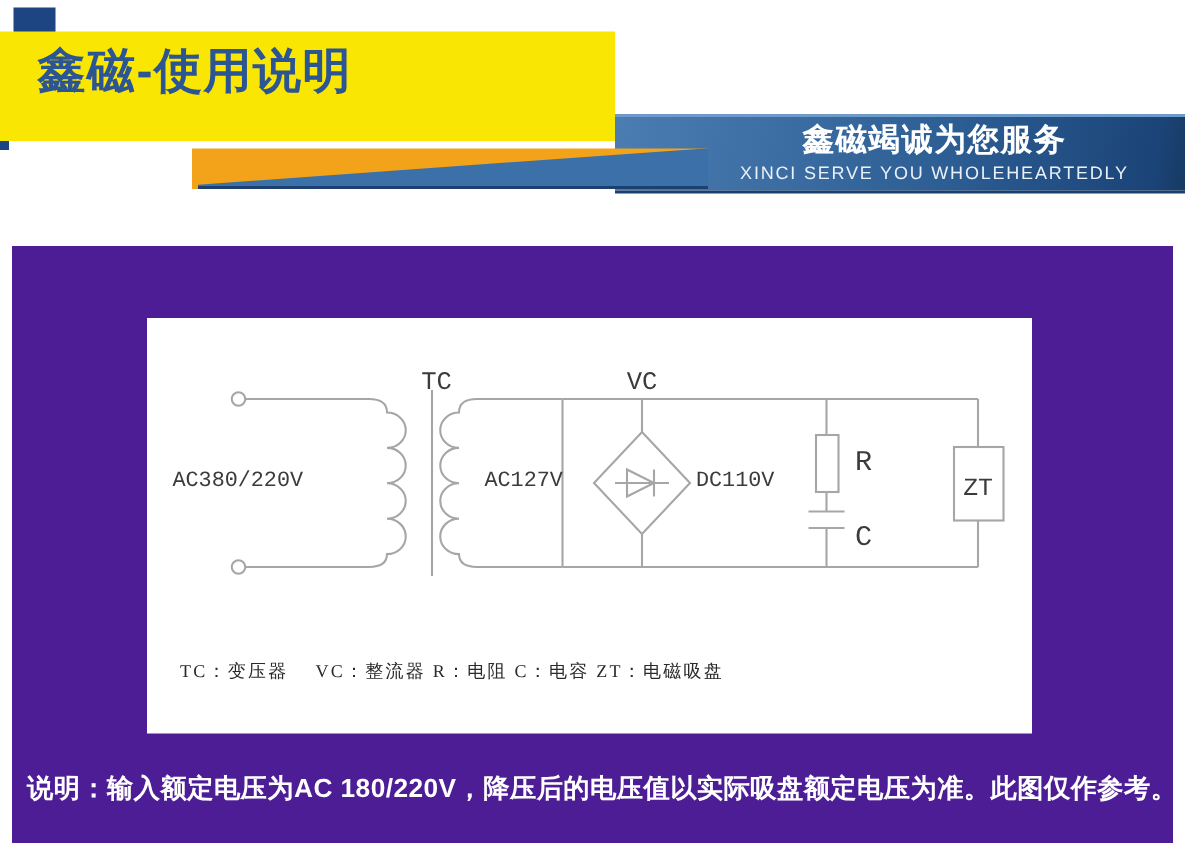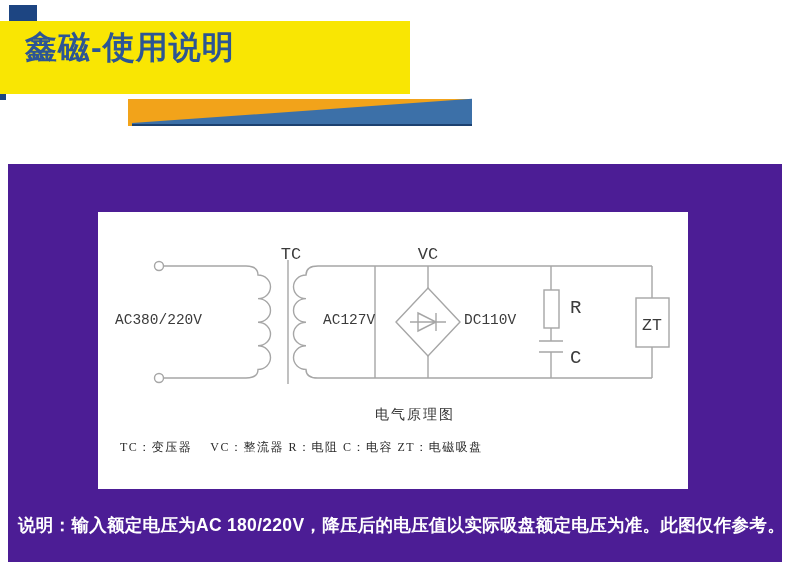--- a/index.html
+++ b/index.html
@@ -73,20 +73,26 @@
   }
 </style>
 </head>
 <body>
 
 <div class="page">
 
   <div class="corner-accent"></div>
   <div class="edge-accent"></div>
 
+  <div class="service-banner">
+    <div class="service-text">
+      <div class="service-title">鑫磁竭诚为您服务</div>
+      <div class="service-subtitle">XINCI SERVE YOU WHOLEHEARTEDLY</div>
+    </div>
+  </div>
 
   <div class="orange-ribbon"></div>
   <div class="blue-wedge"></div>
   <div class="wedge-underline"></div>
 
   <div class="header-yellow">
     <div class="brand-title">鑫磁-使用说明</div>
   </div>
 
   <div class="content-panel">
@@ -120,20 +126,19 @@
         <text x="193" y="47" font-size="17" text-anchor="middle">TC</text>
         <text x="330" y="47" font-size="17" text-anchor="middle">VC</text>
         <text x="17" y="112" font-size="14.5">AC380/220V</text>
         <text x="225" y="112" font-size="14.5">AC127V</text>
         <text x="366" y="112" font-size="14.5">DC110V</text>
         <text x="472" y="101" font-size="19">R</text>
         <text x="472" y="151" font-size="19">C</text>
         <text x="554" y="118" font-size="16.5" text-anchor="middle">ZT</text>
       </svg>
 
-      <div class="schematic-caption">电气原理图</div>
       <div class="schematic-legend">TC：变压器　 VC：整流器 R：电阻 C：电容 ZT：电磁吸盘</div>
     </div>
 
     <div class="note-text">说明：输入额定电压为AC 180/220V，降压后的电压值以实际吸盘额定电压为准。此图仅作参考。</div>
   </div>
 
 </div>
 
 </body></html>

